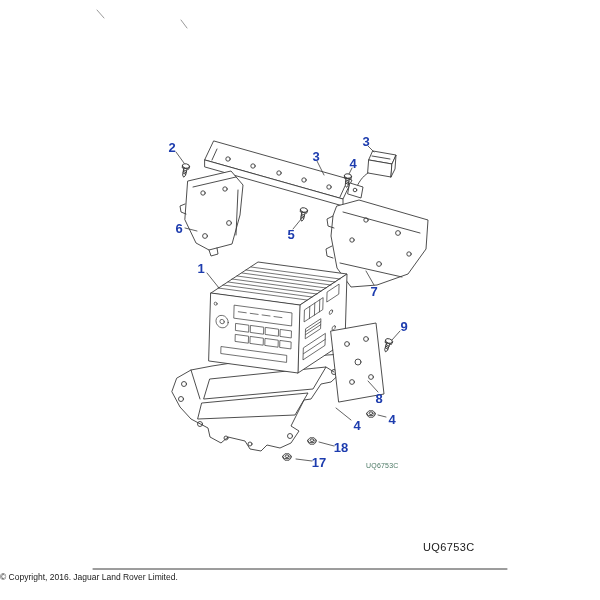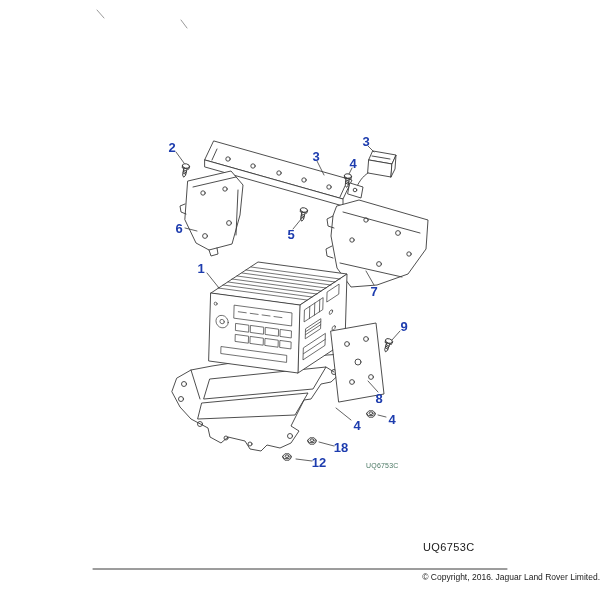--- a/index.html
+++ b/index.html
@@ -45,21 +45,21 @@
     top: 541px;
     font-size: 11px;
     letter-spacing: 0.4px;
     color: var(--text, #141414);
   }
   .copyright {
     position: absolute;
     left: 0;
     top: 572px;
     width: 600px;
-    text-align: right;
+    text-align: left;
     font-size: 8.5px;
     color: var(--text, #1a1a1a);
   }
 </style>
 </head>
 <body>
 
 <div class="page">
 
   <svg class="stage" viewBox="0 0 600 600" xmlns="http://www.w3.org/2000/svg">
@@ -233,21 +233,21 @@
   <span class="callout" style="left:172px;top:147px">2</span>
   <span class="callout" style="left:316px;top:156px">3</span>
   <span class="callout" style="left:353px;top:163px">4</span>
   <span class="callout" style="left:291px;top:234px">5</span>
   <span class="callout" style="left:179px;top:228px">6</span>
   <span class="callout" style="left:374px;top:291px">7</span>
   <span class="callout" style="left:379px;top:398px">8</span>
   <span class="callout" style="left:404px;top:326px">9</span>
   <span class="callout" style="left:357px;top:425px">4</span>
   <span class="callout" style="left:341px;top:447px">18</span>
-  <span class="callout" style="left:319px;top:462px">12</span>
+  <span class="callout" style="left:319px;top:462px">17</span>
   <span class="callout" style="left:392px;top:419px">4</span>
   <span class="callout" style="left:366px;top:141px">3</span>
 
   <div class="code-small">UQ6753C</div>
   <div class="code-big">UQ6753C</div>
   <div class="copyright">© Copyright, 2016. Jaguar Land Rover Limited.</div>
 
 </div>
 
 </body></html>

